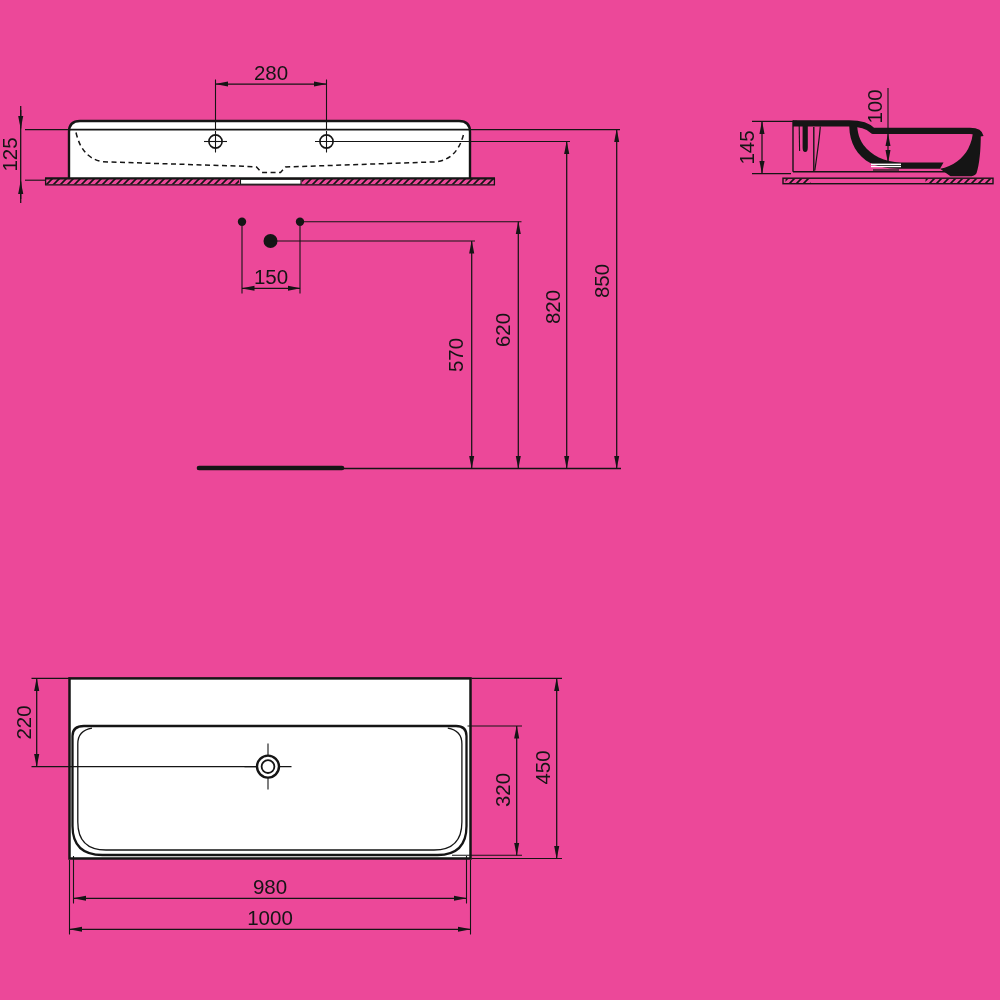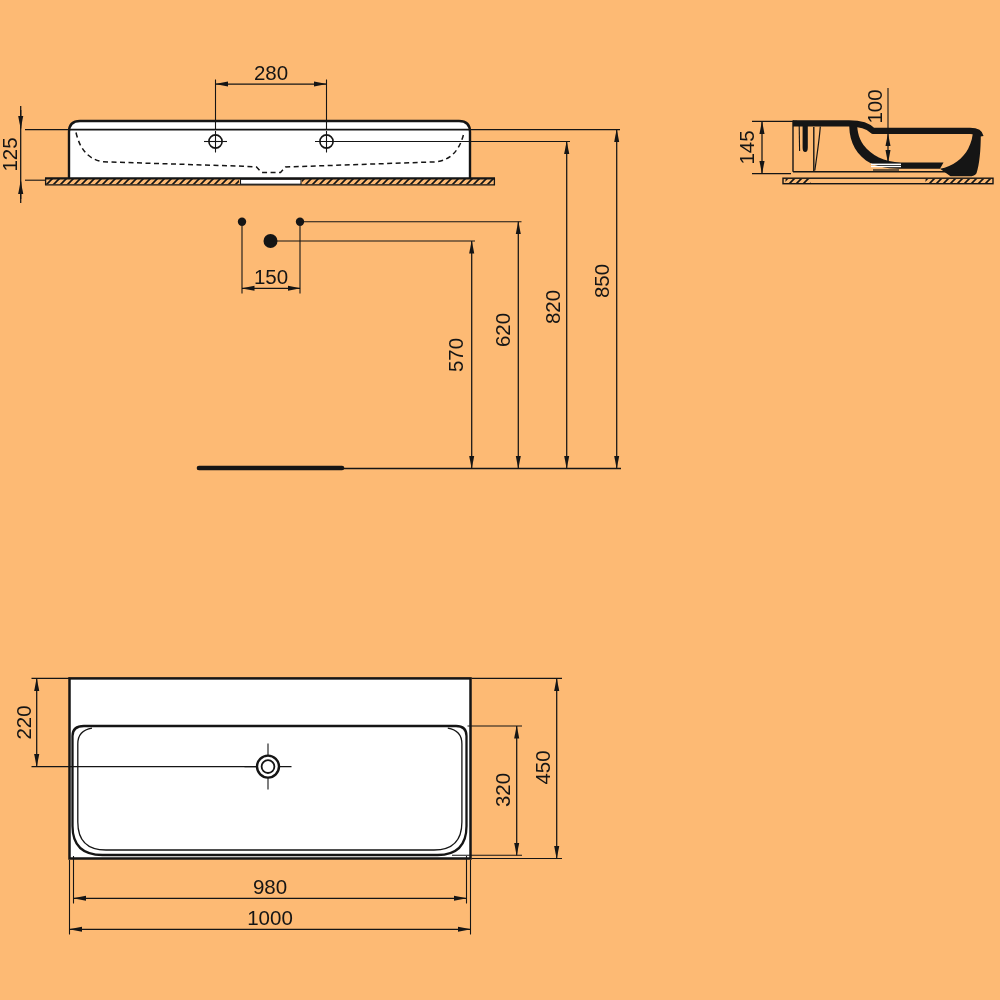--- a/index.html
+++ b/index.html
@@ -1,16 +1,16 @@
 <!DOCTYPE html>
 <html><head>
 <meta charset="utf-8">
 <style>
   html,body{margin:0;padding:0;background:#fff;}
-  .stage{position:relative;width:1000px;height:1000px;background:#fdba74;overflow:hidden;}
+  .stage{position:relative;width:1000px;height:1000px;background:#ec4899;overflow:hidden;}
   svg{display:block;}
   text.dim{
     font-family:"Liberation Sans", sans-serif;
     font-size:20.5px;
     fill:#151515;
     text-anchor:middle;
     dominant-baseline:central;
   }
 </style>
 </head>

